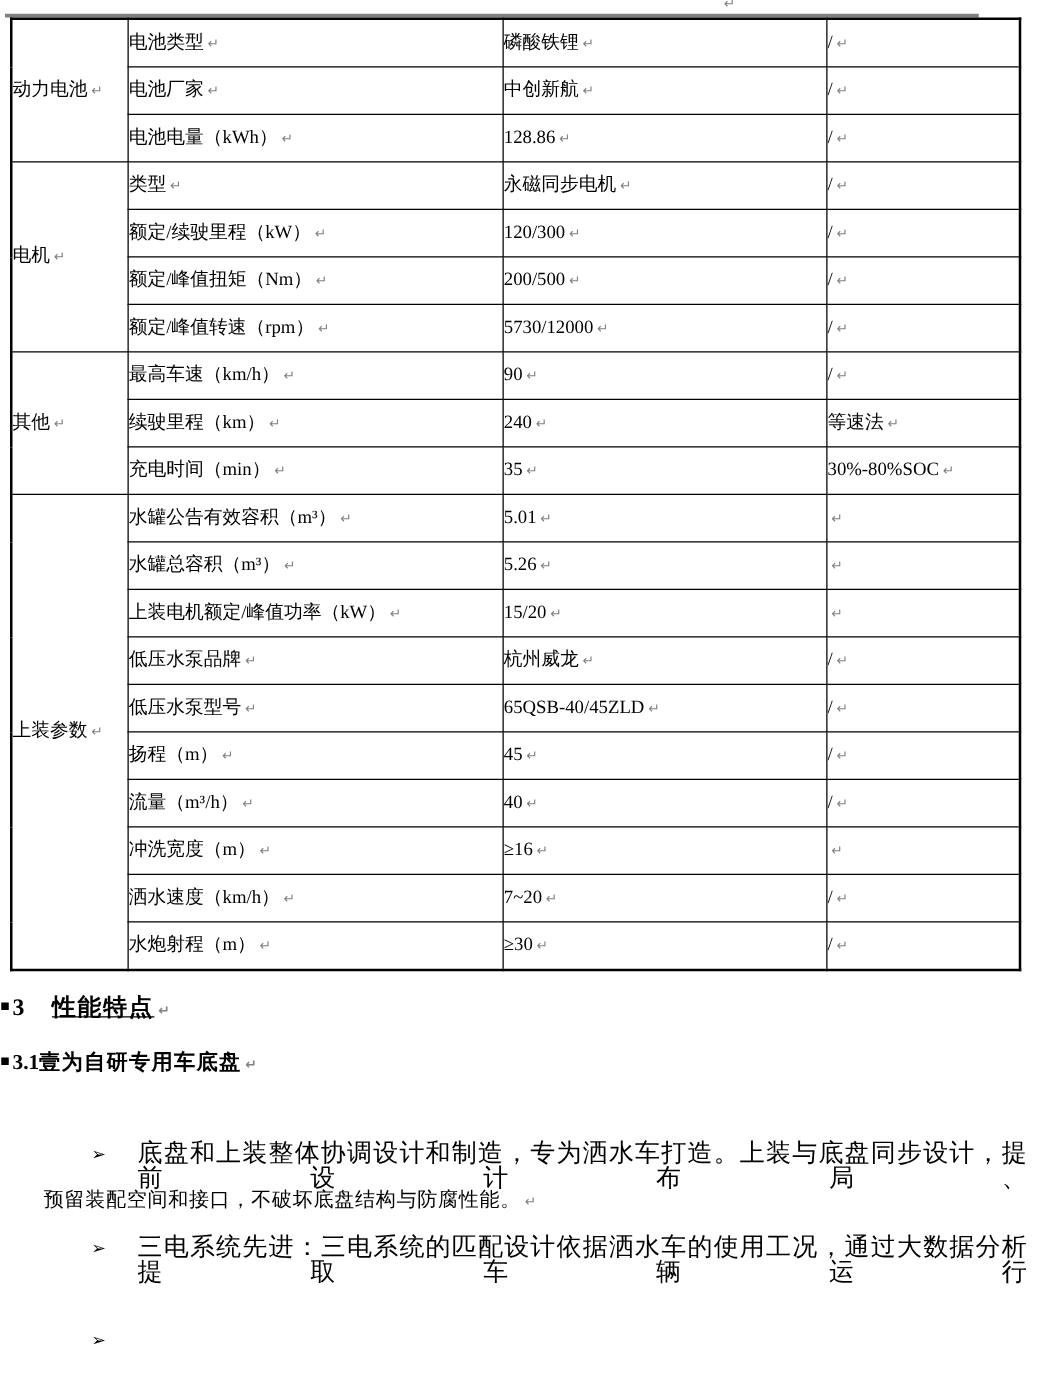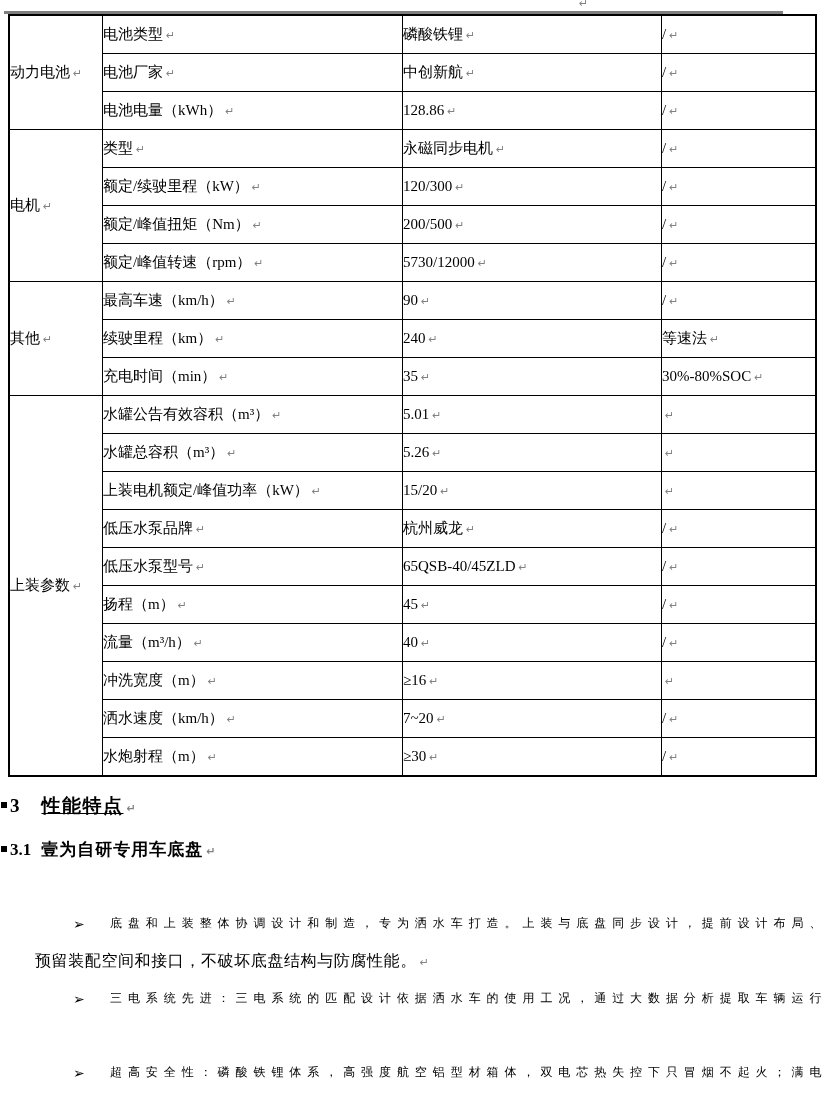--- a/index.html
+++ b/index.html
@@ -29,24 +29,24 @@
 
   .pmark{
     color:#828282;font-size:11px;margin-left:3px;
     font-family:"DejaVu Sans","Liberation Sans",sans-serif;
   }
 
   .sq{position:absolute;width:6px;height:6px;background:#000;}
   .h3{position:absolute;left:10px;top:793px;font-size:19px;font-weight:bold;white-space:nowrap;}
   .h3 .title{margin-left:22px;letter-spacing:1.5px;text-decoration:underline;}
   .h31{position:absolute;left:10px;top:838px;font-size:17px;font-weight:bold;white-space:nowrap;}
-  .h31 .title{margin-left:10px;letter-spacing:1px;}
+  .h31 .title{letter-spacing:1px;}
 
   .bodyline{position:absolute;font-size:16px;line-height:20px;letter-spacing:0.6px;white-space:nowrap;}
-  .jline{position:absolute;font-size:12px;line-height:20px;letter-spacing:0.6px;
+  .jline{position:absolute;font-size:20px;line-height:20px;letter-spacing:0.6px;
          width:712px;text-align:justify;text-align-last:justify;}
   .arrow{position:absolute;font-size:14px;line-height:20px;
          font-family:"DejaVu Sans","Liberation Sans",sans-serif;}
 </style>
 </head>
 <body>
 
 <div id="page">
 
   <div class="top-rule"></div>
@@ -175,15 +175,14 @@
   <div class="arrow" style="left:73px;top:914px;">➢</div>
   <div class="jline" style="left:110px;top:913px;">底盘和上装整体协调设计和制造，专为洒水车打造。上装与底盘同步设计，提前设计布局、</div>
   <div class="bodyline" style="left:35px;top:951px;">
     <span>预留装配空间和接口，不破坏底盘结构与防腐性能。</span><span class="pmark">↵</span>
   </div>
 
   <div class="arrow" style="left:73px;top:989px;">➢</div>
   <div class="jline" style="left:110px;top:988px;">三电系统先进：三电系统的匹配设计依据洒水车的使用工况，通过大数据分析提取车辆运行</div>
 
   <div class="arrow" style="left:73px;top:1063px;">➢</div>
-  <div class="jline" style="left:110px;top:1062px;">超高安全性：磷酸铁锂体系，高强度航空铝型材箱体，双电芯热失控下只冒烟不起火；满电</div>
 
 </div>
 
 </body></html>

